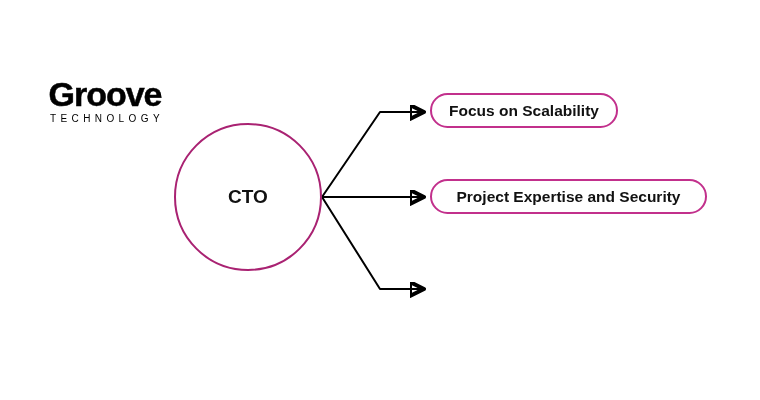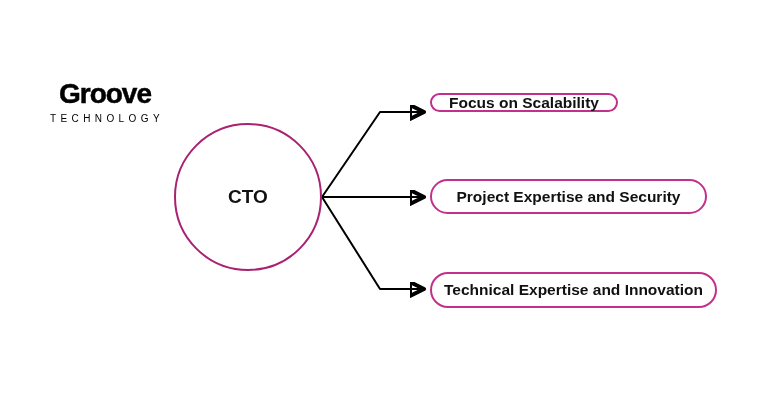--- a/index.html
+++ b/index.html
@@ -23,21 +23,21 @@
   }
   
   .logo {
     position: absolute;
     left: 44px; top: 76px;
     width: 122px;
     text-align: center;
     color: var(--text);
   }
   .logo-brand {
-    font-size: 28px;
+    font-size: 34px;
     font-weight: bold;
     letter-spacing: -1px;
     line-height: 36px;
     color: #000000;
     -webkit-text-stroke: 0.5px #000000;
   }
   .logo-sub {
     margin-top: 1px;
     font-size: 10px;
     font-weight: 400;
@@ -84,21 +84,21 @@
     align-items: center;
     justify-content: center;
     border: 2px solid var(--box-border);
     border-radius: 18px;
     background: var(--background);
     font-size: 15.5px;
     font-weight: bold;
     color: var(--text);
     white-space: nowrap;
   }
-  .box1 { left: 430px; top: 93px;  width: 188px; height: 19px; }
+  .box1 { left: 430px; top: 93px;  width: 188px; height: 35px; }
   .box2 { left: 430px; top: 179px; width: 277px; height: 35px; }
   .box3 { left: 430px; top: 272px; width: 287px; height: 36px; }
 </style>
 </head>
 <body>
 
 <div class="canvas">
 
   <div class="logo">
     <div class="logo-brand">Groove</div>
@@ -117,15 +117,14 @@
   </svg>
 
   <div class="circle">
     <div class="circle-text">
       <span>CTO</span><br>
     </div>
   </div>
 
   <div class="box box1">Focus on Scalability</div>
   <div class="box box2">Project Expertise and Security</div>
-  <div class="box box3">Technical Expertise and Innovation</div>
 
 </div>
 
 </body></html>

